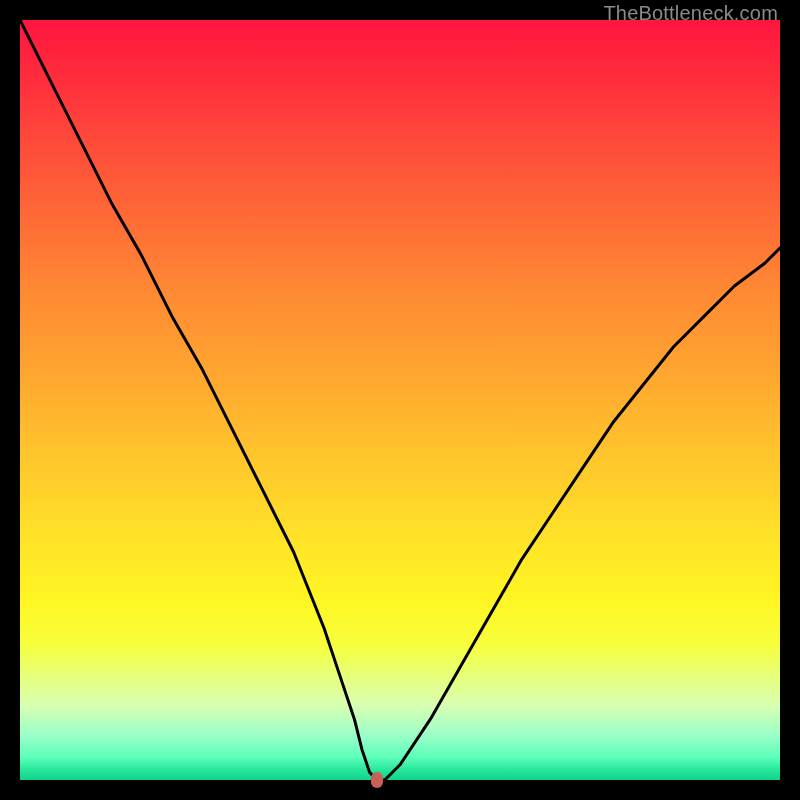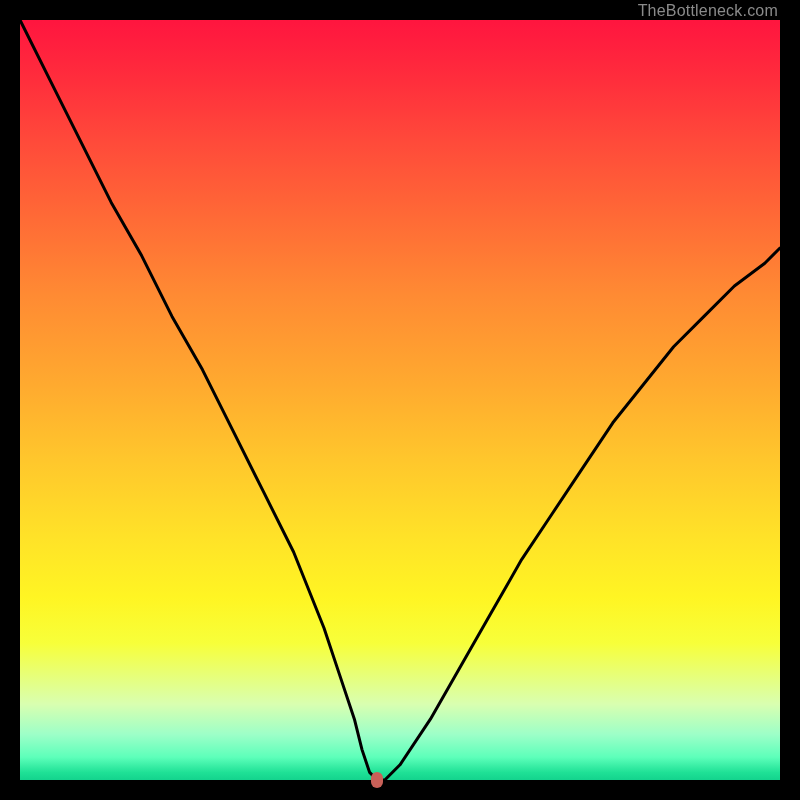--- a/index.html
+++ b/index.html
@@ -39,21 +39,21 @@
       #5dffba 97%,
       #1fe196 99%,
       #13d38d 100%
     );
   }
   .watermark {
     position: absolute;
     top: 2px;
     right: 22px;
     color: #8a8a8a;
-    font-size: 16px;
+    font-size: 20px;
     font-weight: 500;
     letter-spacing: 0.2px;
     user-select: none;
   }
   svg.curve {
     position: absolute;
     left: 0;
     top: 0;
     width: 760px;
     height: 760px;

